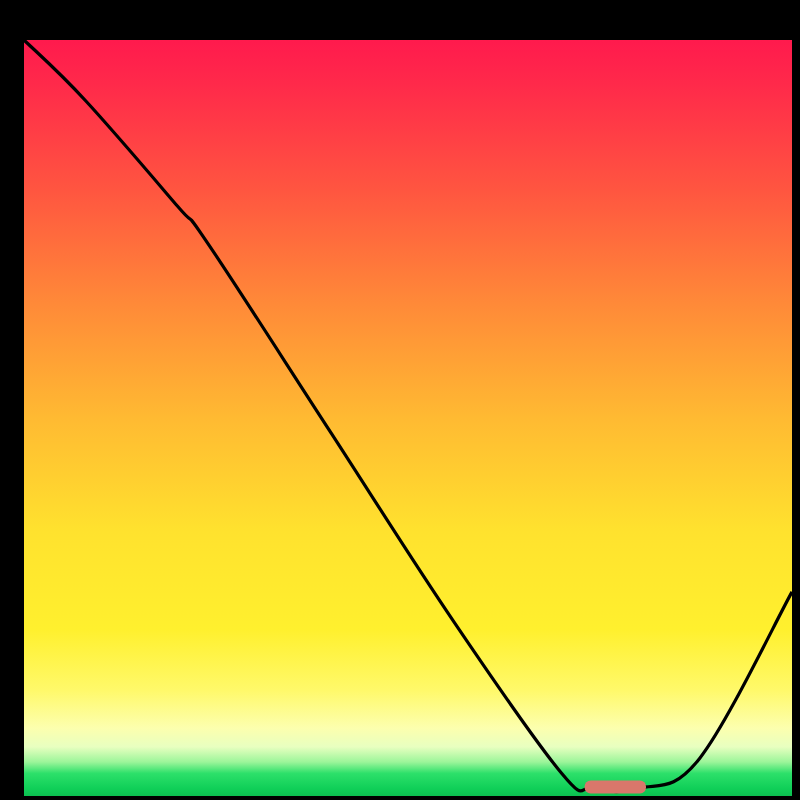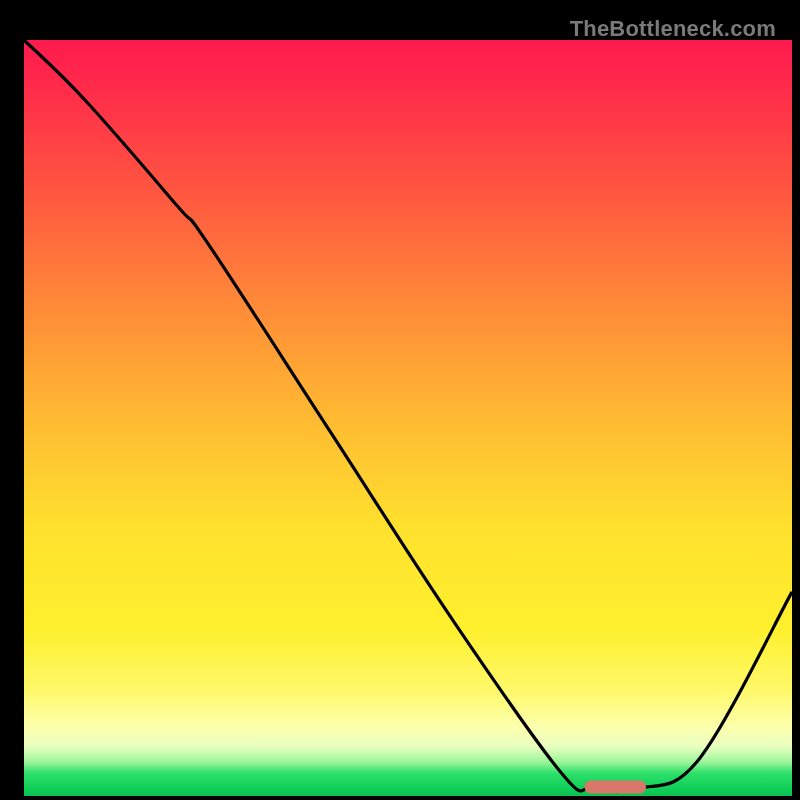--- a/index.html
+++ b/index.html
@@ -61,21 +61,20 @@
     width: 768px;
     height: 756px;
     overflow: visible;
   }
 </style>
 </head>
 <body>
 
 <div class="frame">
 
-  <div class="watermark">TheBottleneck.com</div>
 
   <div class="plot">
     <svg class="overlay" viewBox="0 0 768 756" preserveAspectRatio="none">
       <path fill="none" stroke="#000" stroke-width="3.2" stroke-linejoin="round" d="M 0.0 0.0 C 11.1 10.9, 33.8 30.5, 61.4 60.5 C 89.1 90.4, 131.5 140.5, 153.6 166.3 C 175.7 192.2, 156.7 163.3, 184.3 204.1 C 212.0 244.9, 263.0 325.1, 307.2 393.1 C 351.4 461.2, 388.6 520.9, 430.1 582.1 C 471.6 643.4, 512.7 703.4, 537.6 733.3 C 562.5 763.3, 554.5 745.7, 568.3 748.4 C 582.1 751.2, 595.0 753.9, 614.4 748.4 C 633.8 743.0, 648.2 753.6, 675.8 718.2 C 703.5 682.8, 751.4 581.8, 768.0 551.9"></path>
       <rect rx="6" ry="6" fill="#d9776b" x="560.6" y="740.4" width="61.4" height="13"></rect>
     </svg>
   </div>
 
 </div>
 

